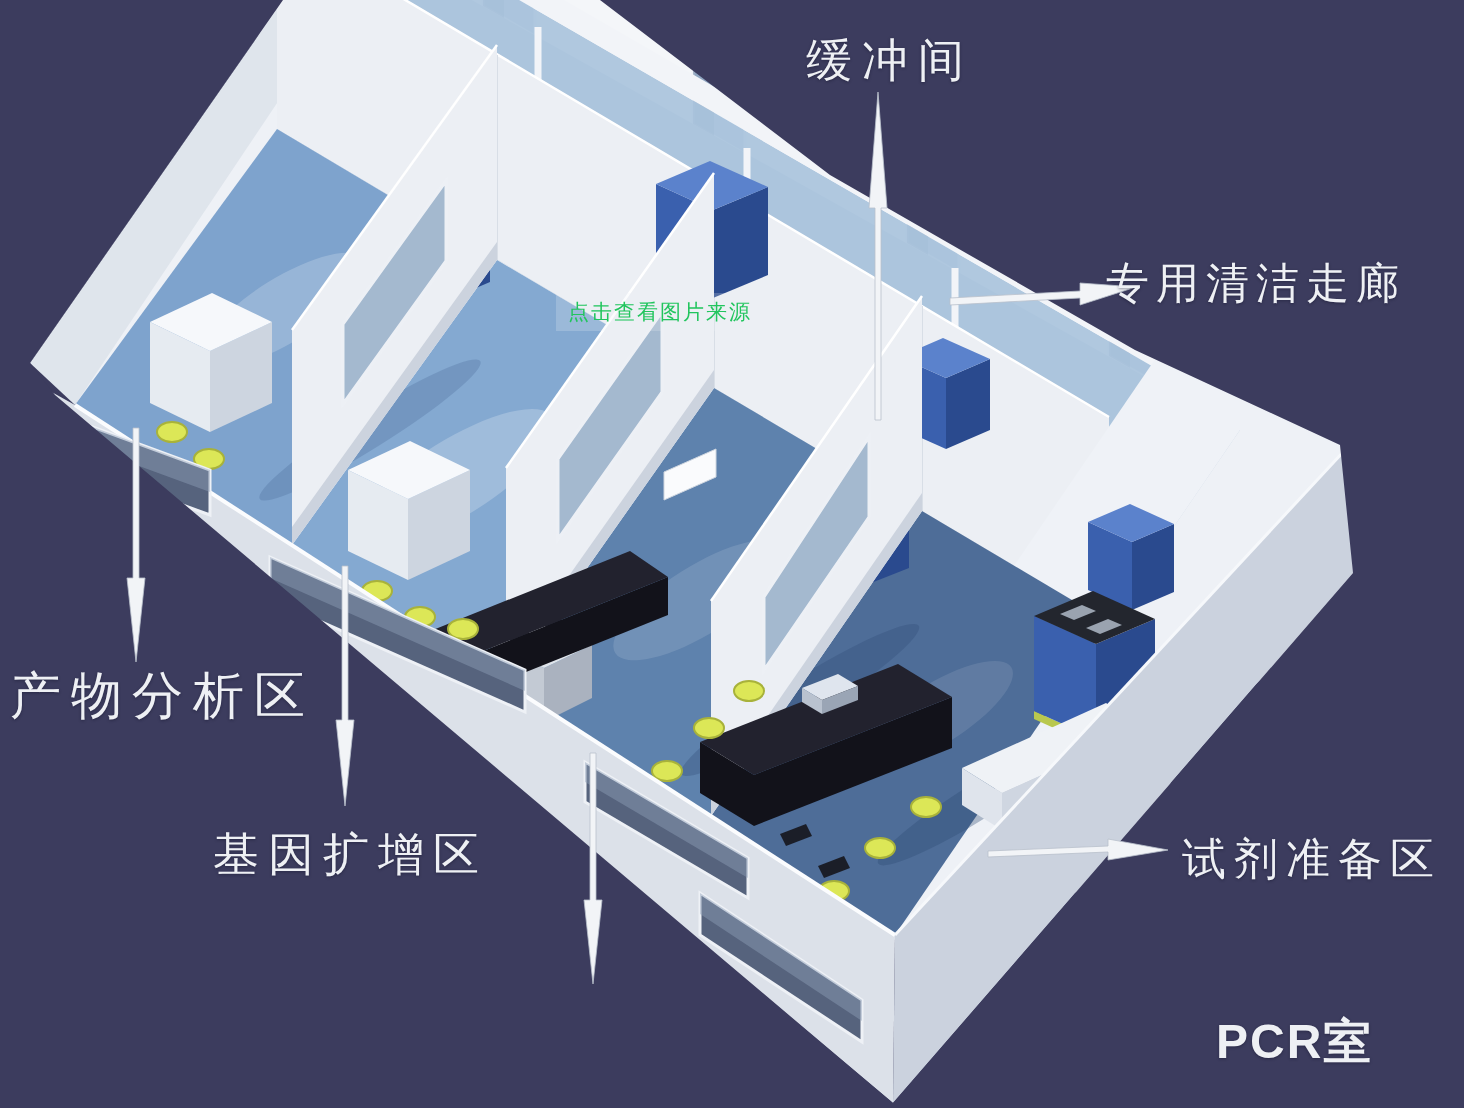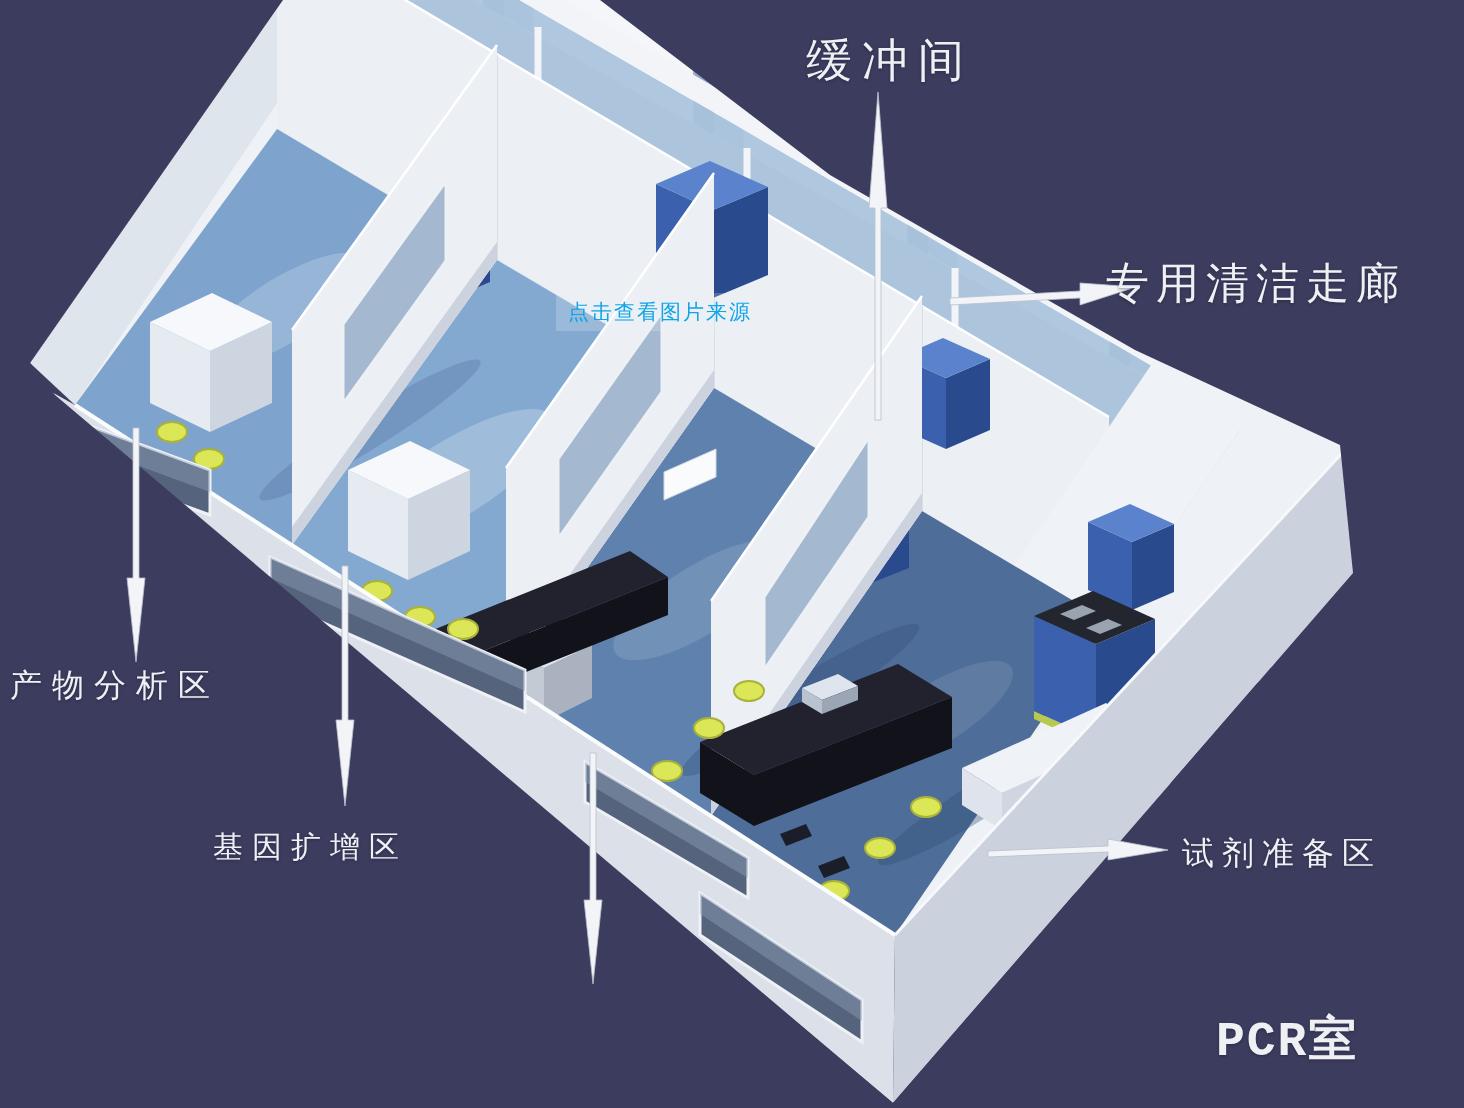--- a/index.html
+++ b/index.html
@@ -3,28 +3,28 @@
 <meta charset="utf-8">
 <style>
   html,body{margin:0;padding:0;background:#3c3c5e;}
   #stage{position:relative;width:1464px;height:1108px;overflow:hidden;
          font-family:"Liberation Sans",sans-serif;}
   #scene{position:absolute;left:0;top:0;}
   .scene-label{position:absolute;color:#eef0f4;font-family:"Liberation Serif",serif;
                white-space:nowrap;text-shadow:0 1px 3px rgba(18,18,40,.45);line-height:1.1;}
   .lbl-buffer{left:806px;top:36px;font-size:46px;letter-spacing:10px;}
   .lbl-corridor{left:1106px;top:260px;font-size:43px;letter-spacing:7px;}
-  .lbl-product{left:10px;top:668px;font-size:32px;letter-spacing:10px;}
-  .lbl-gene{left:213px;top:830px;font-size:30px;letter-spacing:9px;}
+  .lbl-product{left:10px;top:668px;font-size:51px;letter-spacing:10px;}
+  .lbl-gene{left:213px;top:830px;font-size:46px;letter-spacing:9px;}
   .lbl-sample{left:460px;top:1005px;font-size:45px;letter-spacing:9px;}
-  .lbl-reagent{left:1182px;top:836px;font-size:32px;letter-spacing:8px;}
+  .lbl-reagent{left:1182px;top:836px;font-size:44px;letter-spacing:8px;}
   .lbl-pcr{left:1216px;top:1016px;font-size:48px;letter-spacing:2px;font-weight:bold;
-           font-family:Liberation Mono, monospace;}
+           font-family:Liberation Sans, sans-serif;}
   .watermark{position:absolute;left:556px;top:293px;padding:5px 12px;
-             background:rgba(235,240,246,.22);color:#0ea5e9;font-size:21px;
+             background:rgba(235,240,246,.22);color:#22c55e;font-size:21px;
              letter-spacing:2px;font-family:"Liberation Sans",sans-serif;cursor:pointer;}
   .wall-stroke{stroke:#ffffff;stroke-width:2.5;}
   .seam{stroke:#d8dee6;stroke-width:2;}
   .mullion{stroke:#f2f4f8;stroke-width:7;}
   .win-frame{stroke:#eef1f6;stroke-width:3;}
   .glass-dark{fill:#56637d;}
   .glass-dark-hi{fill:#8ea0b8;opacity:.45;}
   .arrow{stroke:#b9c0cc;stroke-width:.8;}
 </style>
 </head>

